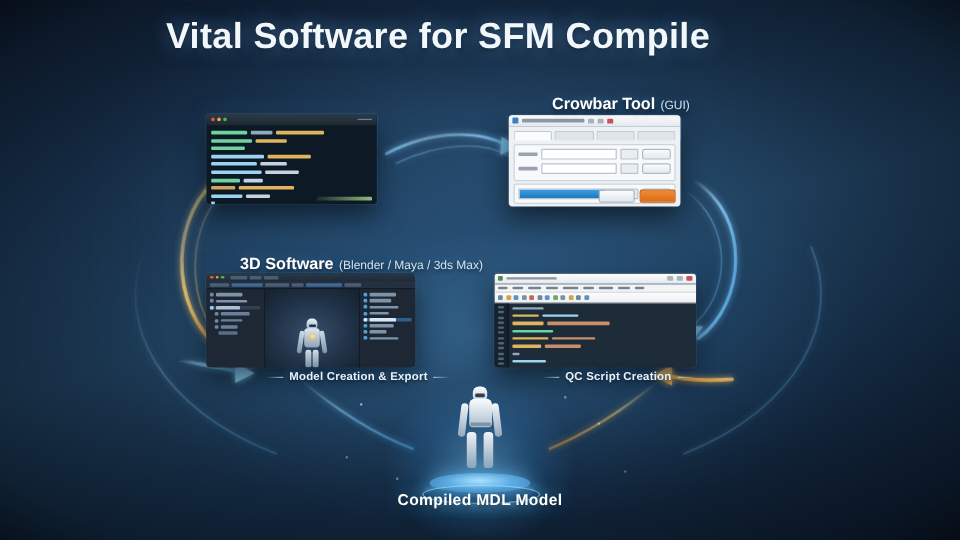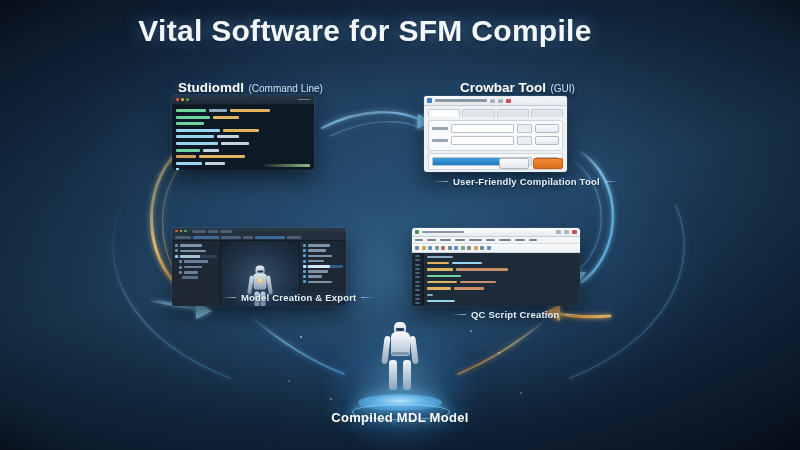--- a/index.html
+++ b/index.html
@@ -216,24 +216,20 @@
       <path d="M548,318 C512,348 482,364 458,374" stroke="url(#gOrange2)" stroke-width="2" opacity=".55"></path>
       <path d="M120,210 C96,268 132,340 230,378" stroke="url(#gBlue)" stroke-width="1.6" opacity=".35"></path>
       <path d="M676,206 C702,266 666,340 570,378" stroke="url(#gBlue)" stroke-width="1.6" opacity=".3"></path>
     </g>
   </svg>
 
   <div class="header">
     <div class="title">Vital Software for SFM Compile</div>
   </div>
 
-  <div class="qlabel" style="left:178px;top:78px;">
-    <span class="nm">Studiomdl</span>
-    <span class="pa">(Command Line)</span>
-  </div>
   <div class="win" id="w-term">
     <div class="tbar">
       <span class="tdot" style="background:#e2574c"></span>
       <span class="tdot" style="background:#e8b13a"></span>
       <span class="tdot" style="background:#4fb357"></span>
       <span class="grow"></span>
       <span class="tmin"></span>
     </div>
     <div class="tbody">
       <div class="trow">
@@ -315,26 +311,25 @@
             <i></i>
           </span>
         <span class="cbrowse"></span>
       </div>
     </div>
     <div class="cfoot">
       <span class="cf"></span>
       <span class="cf prim"></span>
     </div>
   </div>
-  <div class="cap" style="left:434px;top:176px;">
-    <span class="dash"></span>
-    <span class="txt">User-Friendly Compilation Tool</span>
-    <span class="dash r"></span>
-  </div>
-
+
+  <div class="qlabel" style="left:200px;top:211px;">
+    <span class="nm">3D Software</span>
+    <span class="pa">(Blender / Maya / 3ds Max)</span>
+  </div>
   <div class="win" id="w-3d">
     <div class="mbar">
       <span class="mdot" style="background:#e2574c"></span>
       <span class="mdot" style="background:#e8b13a"></span>
       <span class="mdot" style="background:#4fb357"></span>
       <span class="mchip" style="width:14px;margin-left:3px"></span>
       <span class="mchip" style="width:10px"></span>
       <span class="mchip" style="width:12px"></span>
     </div>
     <div class="mtool">
@@ -416,21 +411,21 @@
             <span class="mbl"></span>
             <span class="mtx" style="width:14px;background:#7e93a8"></span>
           </div>
         <div class="mrow">
             <span class="mbl"></span>
             <span class="mtx" style="width:24px;background:#7e93a8"></span>
           </div>
       </div>
     </div>
   </div>
-  <div class="cap" style="left:222px;top:292px;">
+  <div class="cap" style="left:222px;top:309px;">
     <span class="dash"></span>
     <span class="txt">Model Creation &amp; Export</span>
     <span class="dash r"></span>
   </div>
 
   <div class="win" id="w-txt">
     <div class="nbar">
       <span class="nico"></span>
       <span class="nttl"></span>
       <span style="flex:1"></span>

